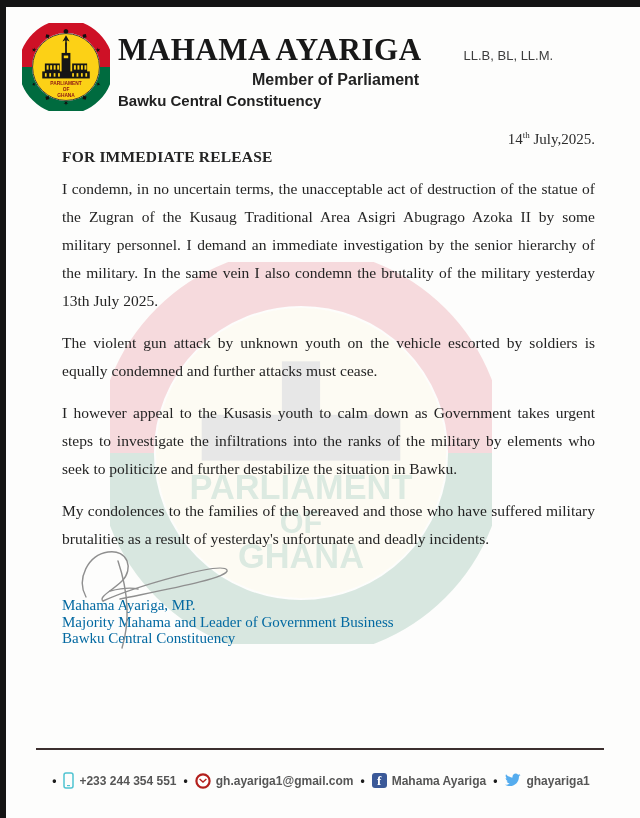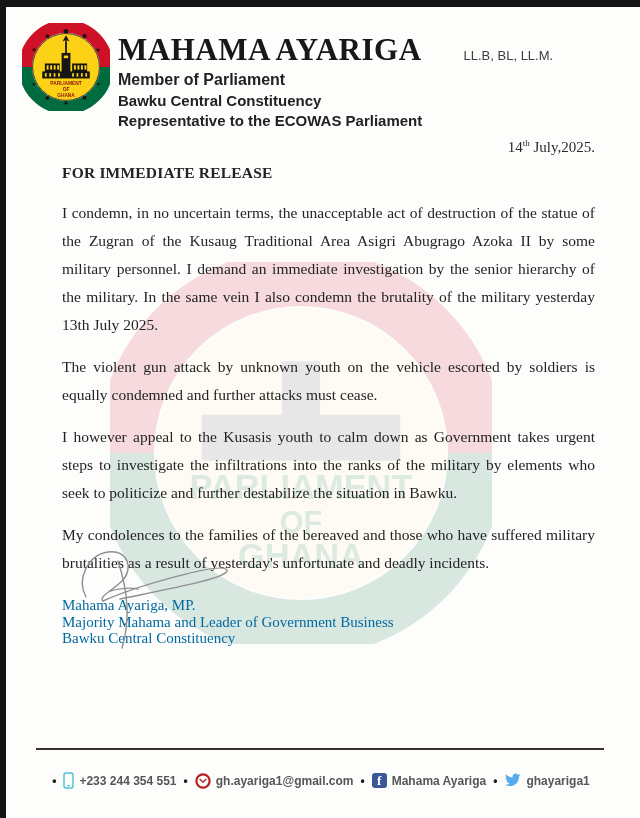--- a/index.html
+++ b/index.html
@@ -11,35 +11,35 @@
   .border-left { position:absolute; left:0; top:0; width:6px; height:818px; background:#141414; z-index:5; }
   .border-top  { position:absolute; left:0; top:0; width:640px; height:7px;  background:#141414; z-index:5; }
 
   
   .logo { position:absolute; left:22px; top:23px; width:88px; height:88px; z-index:2; }
   .header-text { position:absolute; left:118px; top:32px; z-index:2; color:#1d1d1d; }
   .name-row { display:flex; align-items:baseline; white-space:nowrap; }
   .name { font-family:"Liberation Serif", serif; font-weight:700; font-size:31px; letter-spacing:.5px; color:#181818; }
   .creds { font-family:"Liberation Sans", sans-serif; font-size:13px; font-weight:400; color:#3d3d3d; margin-left:4px;padding-left:38px; }
   .hsub { font-family:"Liberation Sans", sans-serif; font-weight:700; color:#222; }
-  .hsub1 { font-size:16px; margin-top:3px; }
+  .hsub1 { font-size:16px; margin-top:3px;text-align:center; }
   .hsub2 { font-size:15px; margin-top:3px; }
   .hsub3 { font-size:15px; margin-top:3px; }
 
   
   .watermark { position:absolute; left:110px; top:262px; width:382px; height:382px; opacity:.14; z-index:0; pointer-events:none; }
 
   
-  .doc { position:absolute; left:62px; right:45px; top:138px; z-index:1; color:#242424; }
+  .doc { position:absolute; left:62px; right:45px; top:130px; z-index:1; color:#242424; }
   .date-line { text-align:right; font-size:15px; color:#2a2a2a; }
   .date-line sup { font-size:9px; }
-  .release { font-weight:700; font-size:15.5px; margin-top:8px; letter-spacing:.2px; }
+  .release { font-weight:700; font-size:15.5px; letter-spacing:.2px; }
   .title { text-align:center; font-weight:700; font-size:15.5px; margin-top:9px; letter-spacing:.2px; }
   .doc p.body { font-size:15.5px; line-height:28px; text-align:justify; margin:0 0 14px 0; }
-  .doc p.first { margin-top:17px; }
+  .doc p.first { margin-top:9px; }
 
   
   .sig-svg { position:absolute; left:72px; top:545px; width:180px; height:115px; z-index:2; pointer-events:none; }
   .sig-block { position:absolute; left:62px; top:597px; z-index:1; font-size:15px; line-height:16.5px; color:#0369a1; }
 
   
   .footer-rule { position:absolute; left:36px; width:568px; top:748px; height:2px; background:#3c2f2f; z-index:1; }
   .footer-l1 {
     position:absolute; left:0; right:0; top:755px; text-align:center; z-index:1;
     font-family:"Liberation Sans", sans-serif; font-size:12.5px; font-weight:700; color:#565656;
@@ -131,21 +131,20 @@
     </g>
   </svg>
 
   <div class="header-text">
     <div class="name-row">
       <span class="name">MAHAMA AYARIGA</span>
       <span class="creds">LL.B, BL, LL.M.</span>
     </div>
     <div class="hsub hsub1">Member of Parliament</div>
     <div class="hsub hsub2">Bawku Central Constituency</div>
-    <div class="hsub hsub3">Representative to the ECOWAS Parliament</div>
   </div>
 
   <div class="doc">
     <div class="date-line"><span>14</span><sup>th</sup><span> July,2025.</span></div>
     <div class="release">FOR IMMEDIATE RELEASE</div>
     <p class="body first">I condemn, in no uncertain terms, the unacceptable act of destruction of the statue of the Zugran of the Kusaug Traditional Area Asigri Abugrago Azoka II by some military personnel. I demand an immediate investigation by the senior hierarchy of the military. In the same vein I also condemn the brutality of the military yesterday 13th July 2025.</p>
     <p class="body">The violent gun attack by unknown youth on the vehicle escorted by soldiers is equally condemned and further attacks must cease.</p>
     <p class="body">I however appeal to the Kusasis youth to calm down as Government takes urgent steps to investigate the infiltrations into the ranks of the military by elements who seek to politicize and further destabilize the situation in Bawku.</p>
     <p class="body">My condolences to the families of the bereaved and those who have suffered military brutalities as a result of yesterday's unfortunate and deadly incidents.</p>
   </div>

